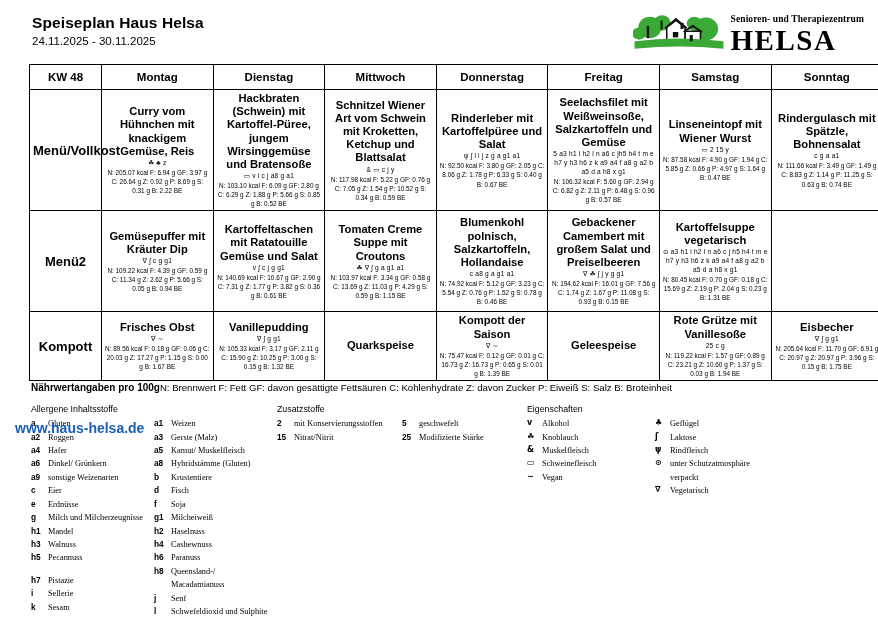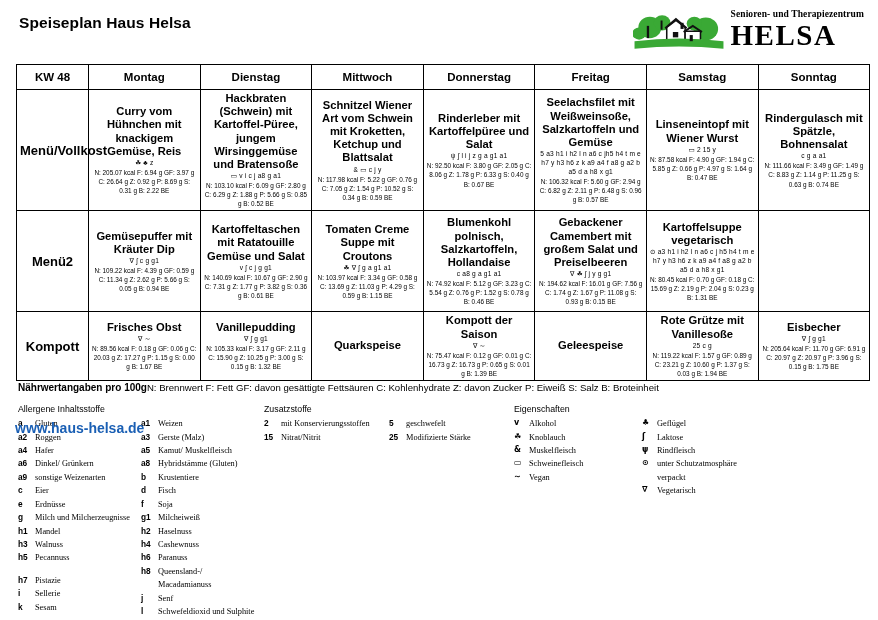--- a/index.html
+++ b/index.html
@@ -13,21 +13,21 @@
     font-family: "Liberation Sans", sans-serif;
     color: #000000;
     overflow: hidden;
     position: relative;
   }
   .page {
     position: relative;
     width: 878px;
     height: 448px;
     box-sizing: border-box;
-    padding: 14px 12px 0 16px;
+    padding: 14px 12px 0 29px;
   }
 
   
   .header {
     display: flex;
     align-items: flex-start;
     justify-content: space-between;
     height: 46px;
   }
   .header-left { padding-left: 3px; }
@@ -38,21 +38,21 @@
     margin: 0 0 4px 0;
     line-height: 1.1;
   }
   .doc-daterange {
     font-size: 11.5px;
     font-weight: normal;
     line-height: 1.1;
   }
   .header-right {
     display: flex;
-    align-items: flex-start;
+    align-items: flex-end;
     gap: 6px;
     padding-right: 2px;
     margin-top: -4px;
   }
   .logo-mark { width: 92px; height: 44px; display:block; }
   .logo-text { text-align: left; font-family: "Liberation Serif", serif; }
   .logo-sub {
     font-size: 9.5px;
     font-weight: bold;
     letter-spacing: 0.1px;
@@ -189,20 +189,21 @@
   }
 </style>
 </head>
 <body>
 
 <div class="page">
 
   <div class="header">
     <div class="header-left">
       <div class="doc-title">Speiseplan Haus Helsa</div>
+      <div class="doc-daterange">24.11.2025 - 30.11.2025</div>
     </div>
     <div class="header-right">
       <svg class="logo-mark" viewBox="0 0 120 56">
         <ellipse cx="22" cy="22" rx="15" ry="14" fill="#3aa935"></ellipse>
         <ellipse cx="38" cy="16" rx="11" ry="10" fill="#3aa935"></ellipse>
         <ellipse cx="95" cy="24" rx="16" ry="15" fill="#3aa935"></ellipse>
         <ellipse cx="80" cy="17" rx="10" ry="9" fill="#3aa935"></ellipse>
         <ellipse cx="8" cy="30" rx="9" ry="8" fill="#3aa935"></ellipse>
         <rect x="18" y="20" width="3" height="16" fill="#111"></rect>
         <rect x="36" y="13" width="2.5" height="12" fill="#111"></rect>

